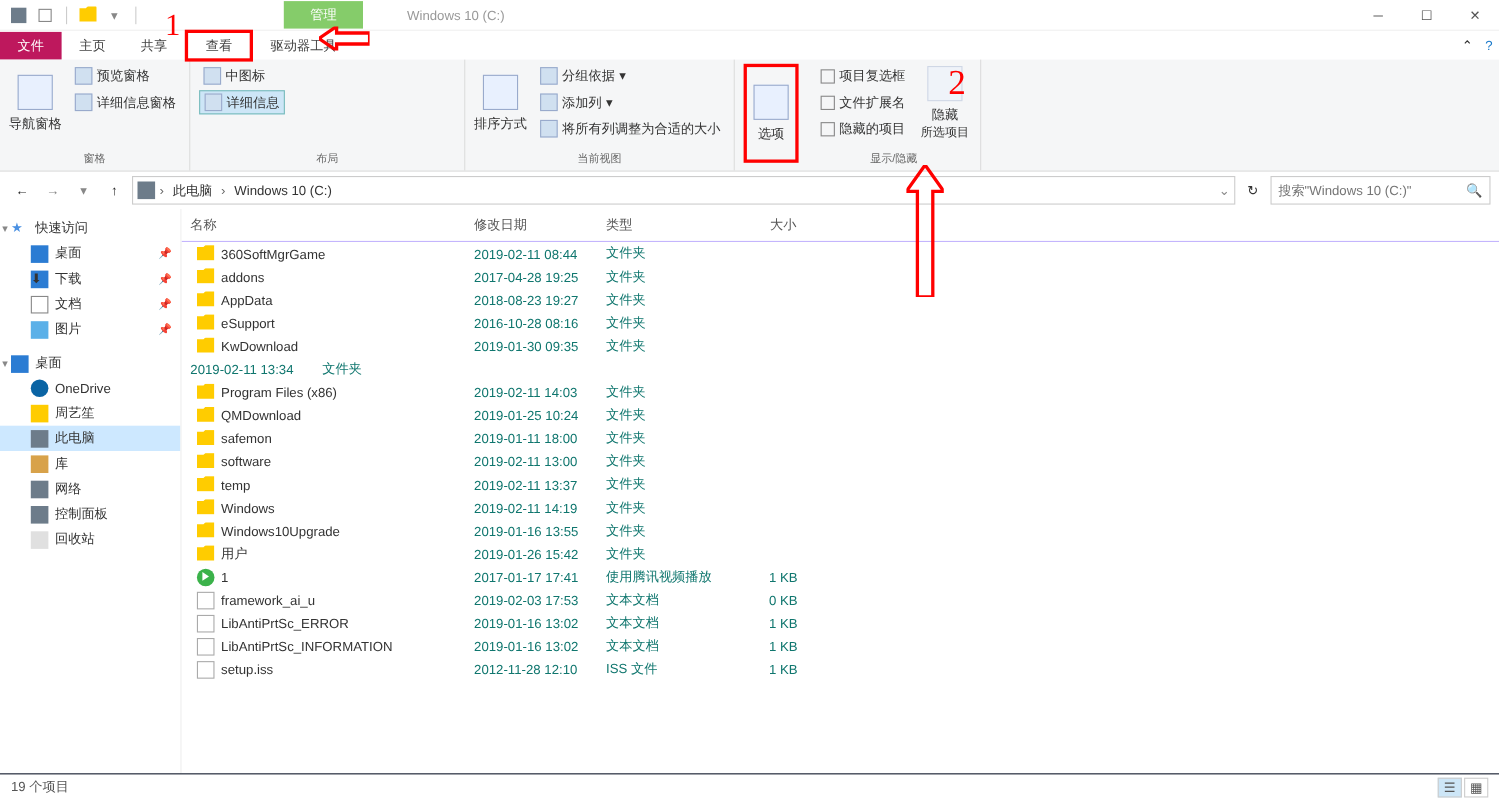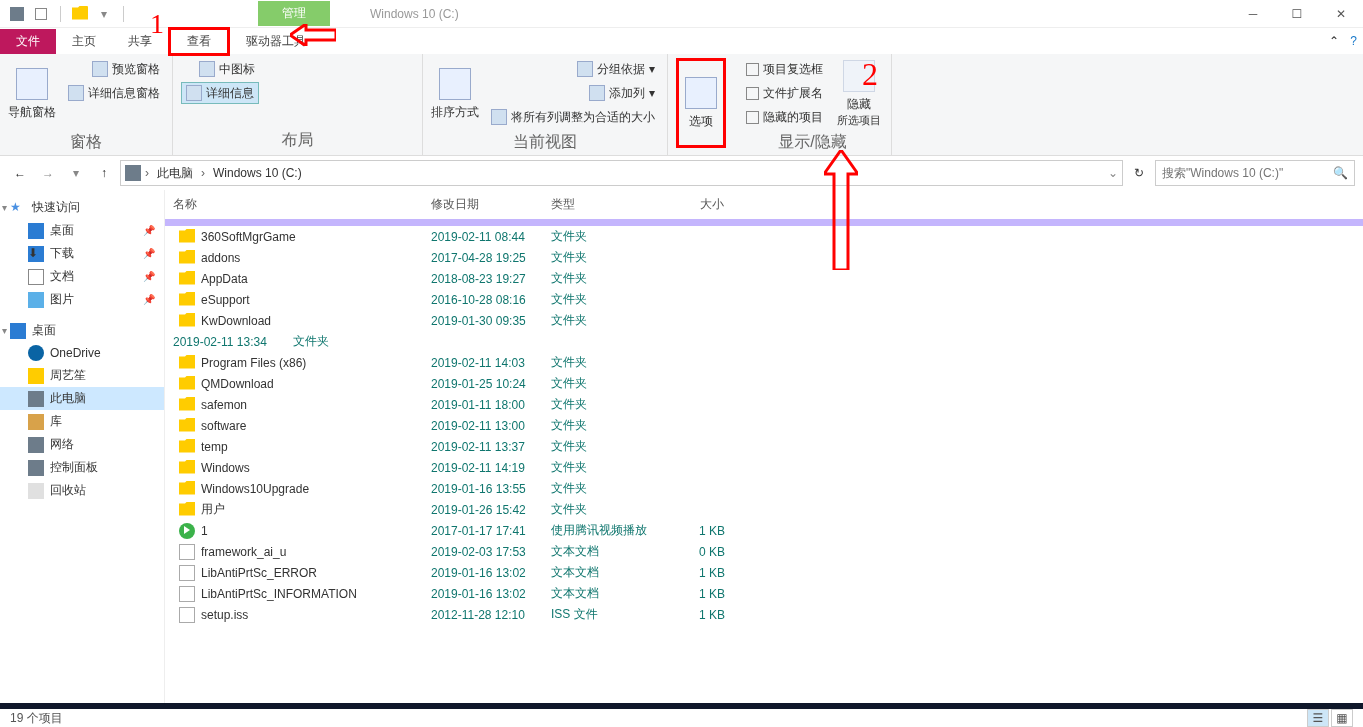--- a/index.html
+++ b/index.html
@@ -21,27 +21,27 @@
 .ribbon-tabs .tab { padding: 4px 16px; cursor: pointer; color: #444; }
 .ribbon-tabs .file-tab { background: #be185d; color: #fff; }
 .ribbon-tabs .active-highlight { border: 3px solid #ff0000; padding: 3px 16px; }
 .ribbon-tabs .collapse { position: absolute; right: 24px; }
 .ribbon-tabs .help { position: absolute; right: 6px; }
 
 
 .ribbon { height: 102px; background: #f5f6f7; border-bottom: 1px solid #ddd; display: flex; }
 .ribbon-group { border-right: 1px solid #ddd; display: flex; flex-direction: column; padding: 4px 8px 2px; }
 .ribbon-group .group-body { flex: 1; display: flex; align-items: flex-start; gap: 8px; }
-.ribbon-group .group-label { text-align: center; color: #666; font-size: 16px; padding: 2px 0; }
+.ribbon-group .group-label { text-align: center; color: #666; font-size: 10px; padding: 2px 0; }
 .rbtn-big { display: flex; flex-direction: column; align-items: center; justify-content: center; width: 48px; height: 72px; cursor: pointer; }
 .rbtn-big .ic { width: 32px; height: 32px; background: #e8f0fe; border: 1px solid #9ac; margin-bottom: 4px; }
 .rbtn-small { display: flex; align-items: center; gap: 4px; height: 22px; padding: 0 4px; cursor: pointer; white-space: nowrap; }
 .rbtn-small .ic { width: 16px; height: 16px; background: #d0e0f0; border: 1px solid #9ac; }
 .rbtn-small.selected { background: #cde6f7; border: 1px solid #7bb; }
-.v-col { display: flex; flex-direction: column; gap: 2px; align-items: flex-end; }
+.v-col { display: flex; flex-direction: column; gap: 2px; }
 .chk { width: 13px; height: 13px; border: 1px solid #888; display: inline-block; }
 
 
 .options-highlight { border: 3px solid #ff0000; padding: 2px; }
 
 
 .anno { position: absolute; color: #ff0000; pointer-events: none; z-index: 10; }
 .anno-num1 { left: 150px; top: 8px; font-family: "Comic Sans MS", cursive; font-size: 28px; }
 .anno-arrow-left { left: 290px; top: 24px; }
 .anno-num2 { left: 862px; top: 56px; font-family: "Comic Sans MS", cursive; font-size: 32px; }
@@ -66,38 +66,38 @@
 .side-item.lvl0 { padding-left: 10px; }
 .side-item.lvl1 { padding-left: 28px; }
 .side-item .tw { position: absolute; left: 2px; color: #888; font-size: 10px; }
 .side-item.selected { background: #cde8ff; }
 .side-item .pin { position: absolute; right: 8px; color: #888; font-size: 10px; }
 .side-ic-star { width: 16px; height: 16px; color: #4a90e2; }
 .side-ic { width: 16px; height: 16px; }
 .side-spacer { height: 8px; }
 
 .filelist { flex: 1; overflow: auto; }
-.fl-header { display: flex; border-bottom: 7px solid #c4b5fd; color: #555; position: sticky; top: 0; background: #fff; }
+.fl-header { display: flex; border-bottom: 1px solid #c4b5fd; color: #555; position: sticky; top: 0; background: #fff; }
 .fl-header div { padding: 6px 8px; border-right: 1px solid transparent; }
 .col-name { width: 258px; }
 .col-date { width: 120px; }
 .col-type { width: 120px; }
 .col-size { width: 70px; text-align: right; }
 .fl-row { display: flex; padding: 2px 0; cursor: default; }
 .fl-row .col-name { display: flex; align-items: center; gap: 6px; padding-left: 14px; }
 .fl-row .col-date, .fl-row .col-type, .fl-row .col-size { padding: 0 8px; color: #0f766e; display: flex; align-items: center; }
 .fl-row .col-size { justify-content: flex-end; }
 .f-ic { width: 16px; height: 16px; flex-shrink: 0; }
 .folder-ic { background: #ffcc00; clip-path: polygon(0 2px, 6px 2px, 8px 0, 16px 0, 16px 14px, 0 14px); }
 .file-ic { background: #fff; border: 1px solid #aaa; }
 .play-ic { background: #3bb24a; border-radius: 50%; position: relative; }
 .play-ic::after { content: ''; position: absolute; left: 5px; top: 3px; border-left: 6px solid #fff; border-top: 4px solid transparent; border-bottom: 4px solid transparent; }
 
 
-.statusbar { height: 24px; border-top: 6px solid #0f172a; display: flex; align-items: center; padding: 0 10px; justify-content: space-between; color: #555; }
+.statusbar { height: 24px; border-top: 1px solid #0f172a; display: flex; align-items: center; padding: 0 10px; justify-content: space-between; color: #555; }
 .statusbar .view-sw { display: flex; gap: 2px; }
 .statusbar .view-sw div { width: 22px; height: 18px; border: 1px solid #ccc; cursor: pointer; display: flex; align-items: center; justify-content: center; }
 .statusbar .view-sw div.active { background: #cde6f7; }
 </style>
 </head>
 <body>
 
 <div class="titlebar">
   <div class="qat">
     <div class="icon-sm">

